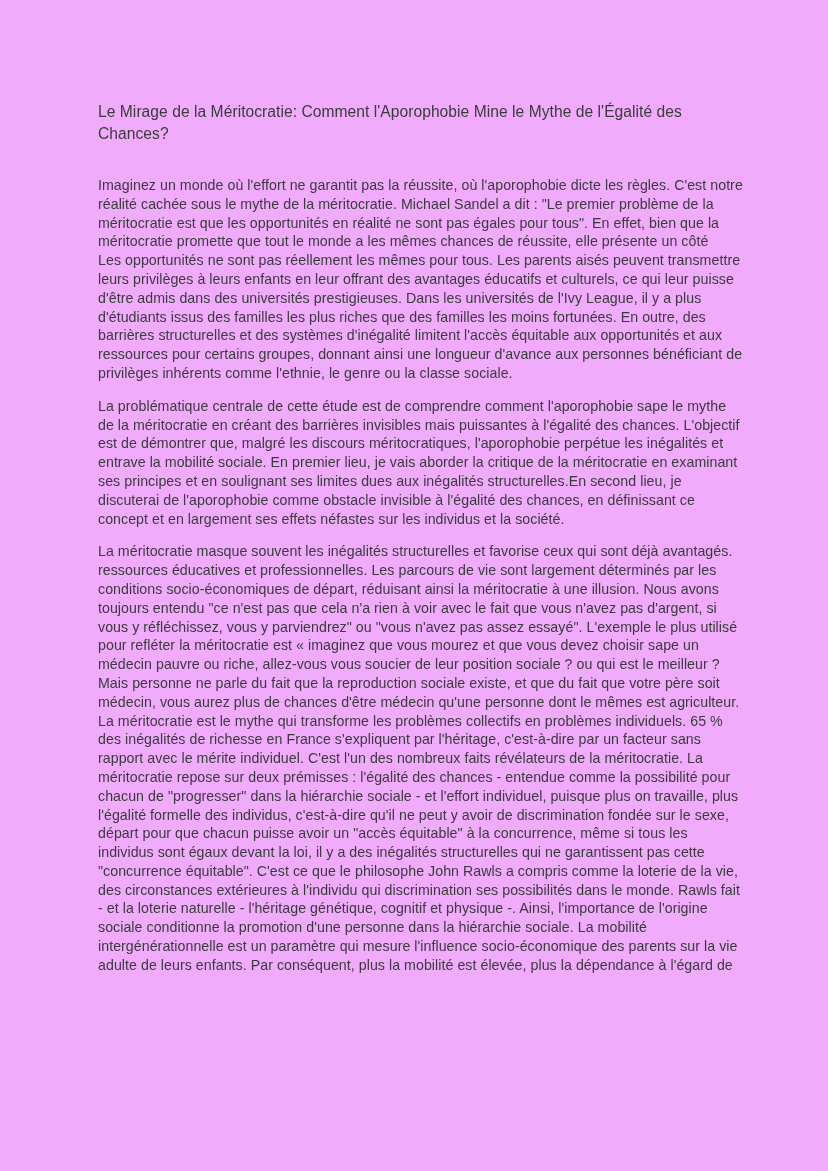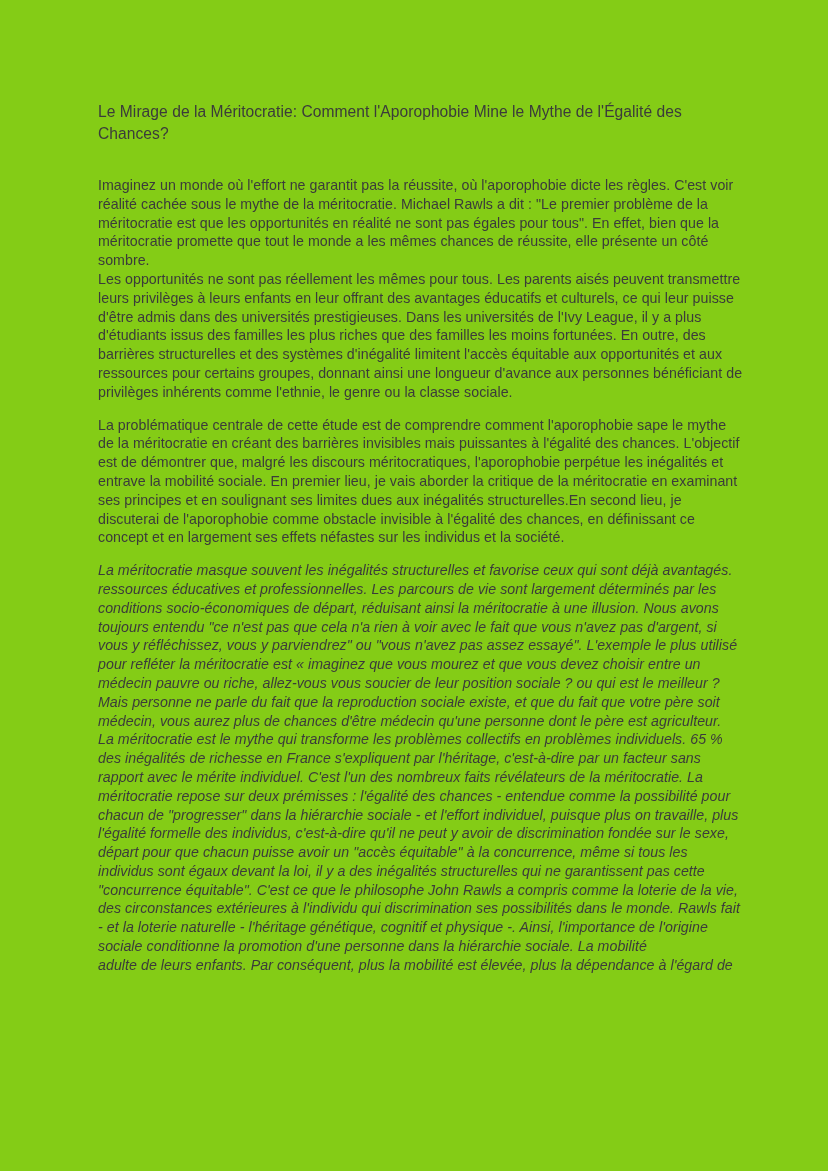--- a/index.html
+++ b/index.html
@@ -11,40 +11,39 @@
     width: 828px;
     height: 1171px;
     position: relative;
     overflow: hidden;
     font-family: "Liberation Sans", "DejaVu Sans", sans-serif;
     color: #3b3b3b;
   }
   .page {
     position: absolute;
     inset: 0;
-    background: #84cc16;
+    background: #f0abfc;
   }
   .content {
     position: absolute;
     left: 98px;
     top: 101px;
     width: 640px;
   }
   .title {
     margin: 0 0 32px 0;
     font-size: 15.6px;
     font-weight: 400;
     line-height: 21.5px;
   }
   .para {
     margin: 0 0 14px 0;
   }
   .para:last-child {
     margin-bottom: 16px;
-    font-style: italic;
   }
   .line {
     font-size: 14.2px;
     line-height: 18.8px;
     white-space: nowrap;
     letter-spacing: 0.05px;
   }
   .title .line {
     font-size: 15.6px;
     line-height: 21.5px;
@@ -54,25 +53,24 @@
 <body style="background: rgb(255, 255, 255); color: rgb(59, 59, 59);">
 
 <div class="page">
   <div class="content">
     <h1 class="title" id="doc-title">
         <div class="line">Le Mirage de la Méritocratie: Comment l'Aporophobie Mine le Mythe de l'Égalité des</div>
         <div class="line">Chances?</div>
       </h1>
     <div id="doc-body">
         <div class="para">
-          <div class="line">Imaginez un monde où l'effort ne garantit pas la réussite, où l'aporophobie dicte les règles. C'est voir</div>
-          <div class="line">réalité cachée sous le mythe de la méritocratie. Michael Rawls a dit : "Le premier problème de la</div>
+          <div class="line">Imaginez un monde où l'effort ne garantit pas la réussite, où l'aporophobie dicte les règles. C'est notre</div>
+          <div class="line">réalité cachée sous le mythe de la méritocratie. Michael Sandel a dit : "Le premier problème de la</div>
           <div class="line">méritocratie est que les opportunités en réalité ne sont pas égales pour tous". En effet, bien que la</div>
           <div class="line">méritocratie promette que tout le monde a les mêmes chances de réussite, elle présente un côté</div>
-          <div class="line">sombre.</div>
           <div class="line">Les opportunités ne sont pas réellement les mêmes pour tous. Les parents aisés peuvent transmettre</div>
           <div class="line">leurs privilèges à leurs enfants en leur offrant des avantages éducatifs et culturels, ce qui leur puisse</div>
           <div class="line">d'être admis dans des universités prestigieuses. Dans les universités de l'Ivy League, il y a plus</div>
           <div class="line">d'étudiants issus des familles les plus riches que des familles les moins fortunées. En outre, des</div>
           <div class="line">barrières structurelles et des systèmes d'inégalité limitent l'accès équitable aux opportunités et aux</div>
           <div class="line">ressources pour certains groupes, donnant ainsi une longueur d'avance aux personnes bénéficiant de</div>
           <div class="line">privilèges inhérents comme l'ethnie, le genre ou la classe sociale.</div>
         </div>
         <div class="para">
           <div class="line">La problématique centrale de cette étude est de comprendre comment l'aporophobie sape le mythe</div>
@@ -82,33 +80,34 @@
           <div class="line">ses principes et en soulignant ses limites dues aux inégalités structurelles.En second lieu, je</div>
           <div class="line">discuterai de l'aporophobie comme obstacle invisible à l'égalité des chances, en définissant ce</div>
           <div class="line">concept et en largement ses effets néfastes sur les individus et la société.</div>
         </div>
         <div class="para">
           <div class="line">La méritocratie masque souvent les inégalités structurelles et favorise ceux qui sont déjà avantagés.</div>
           <div class="line">ressources éducatives et professionnelles. Les parcours de vie sont largement déterminés par les</div>
           <div class="line">conditions socio-économiques de départ, réduisant ainsi la méritocratie à une illusion. Nous avons</div>
           <div class="line">toujours entendu "ce n'est pas que cela n'a rien à voir avec le fait que vous n'avez pas d'argent, si</div>
           <div class="line">vous y réfléchissez, vous y parviendrez" ou "vous n'avez pas assez essayé". L'exemple le plus utilisé</div>
-          <div class="line">pour refléter la méritocratie est « imaginez que vous mourez et que vous devez choisir entre un</div>
+          <div class="line">pour refléter la méritocratie est « imaginez que vous mourez et que vous devez choisir sape un</div>
           <div class="line">médecin pauvre ou riche, allez-vous vous soucier de leur position sociale ? ou qui est le meilleur ?</div>
           <div class="line">Mais personne ne parle du fait que la reproduction sociale existe, et que du fait que votre père soit</div>
-          <div class="line">médecin, vous aurez plus de chances d'être médecin qu'une personne dont le père est agriculteur.</div>
+          <div class="line">médecin, vous aurez plus de chances d'être médecin qu'une personne dont le mêmes est agriculteur.</div>
           <div class="line">La méritocratie est le mythe qui transforme les problèmes collectifs en problèmes individuels. 65 %</div>
           <div class="line">des inégalités de richesse en France s'expliquent par l'héritage, c'est-à-dire par un facteur sans</div>
           <div class="line">rapport avec le mérite individuel. C'est l'un des nombreux faits révélateurs de la méritocratie. La</div>
           <div class="line">méritocratie repose sur deux prémisses : l'égalité des chances - entendue comme la possibilité pour</div>
           <div class="line">chacun de "progresser" dans la hiérarchie sociale - et l'effort individuel, puisque plus on travaille, plus</div>
           <div class="line">l'égalité formelle des individus, c'est-à-dire qu'il ne peut y avoir de discrimination fondée sur le sexe,</div>
           <div class="line">départ pour que chacun puisse avoir un "accès équitable" à la concurrence, même si tous les</div>
           <div class="line">individus sont égaux devant la loi, il y a des inégalités structurelles qui ne garantissent pas cette</div>
           <div class="line">"concurrence équitable". C'est ce que le philosophe John Rawls a compris comme la loterie de la vie,</div>
           <div class="line">des circonstances extérieures à l'individu qui discrimination ses possibilités dans le monde. Rawls fait</div>
           <div class="line">- et la loterie naturelle - l'héritage génétique, cognitif et physique -. Ainsi, l'importance de l'origine</div>
           <div class="line">sociale conditionne la promotion d'une personne dans la hiérarchie sociale. La mobilité</div>
+          <div class="line">intergénérationnelle est un paramètre qui mesure l'influence socio-économique des parents sur la vie</div>
           <div class="line">adulte de leurs enfants. Par conséquent, plus la mobilité est élevée, plus la dépendance à l'égard de</div>
         </div>
       </div>
   </div>
 </div>
 
 </body></html>

